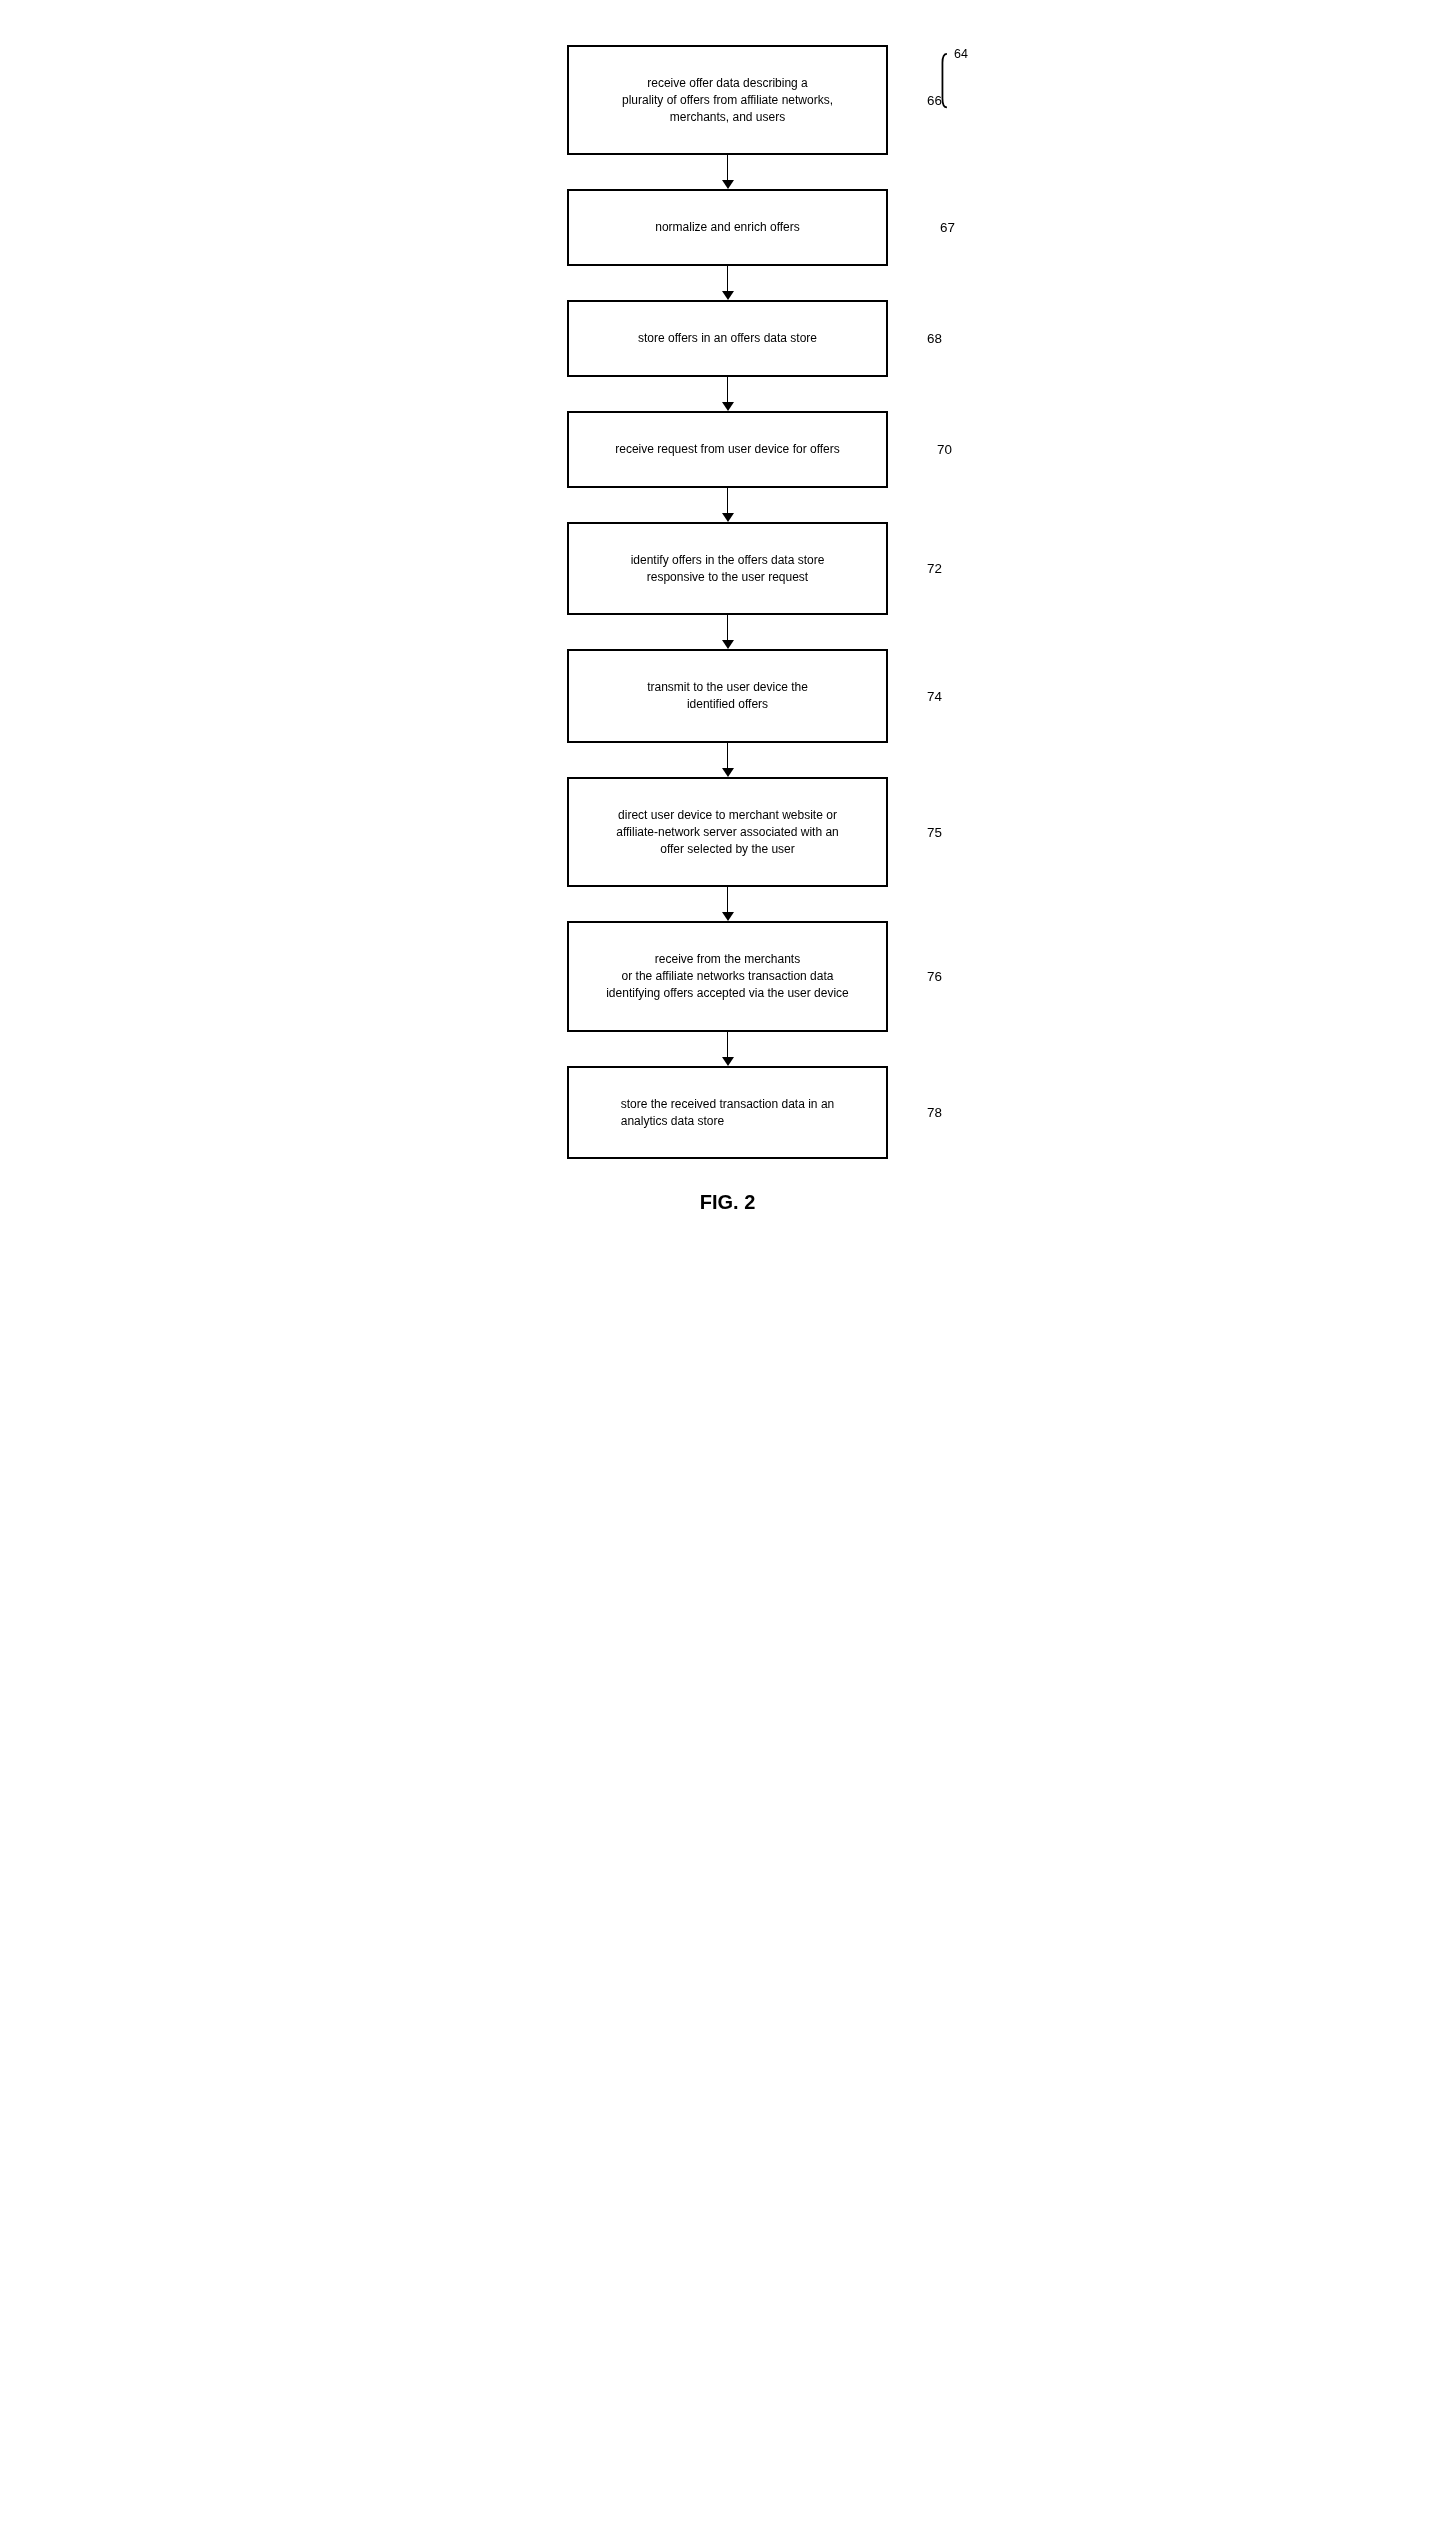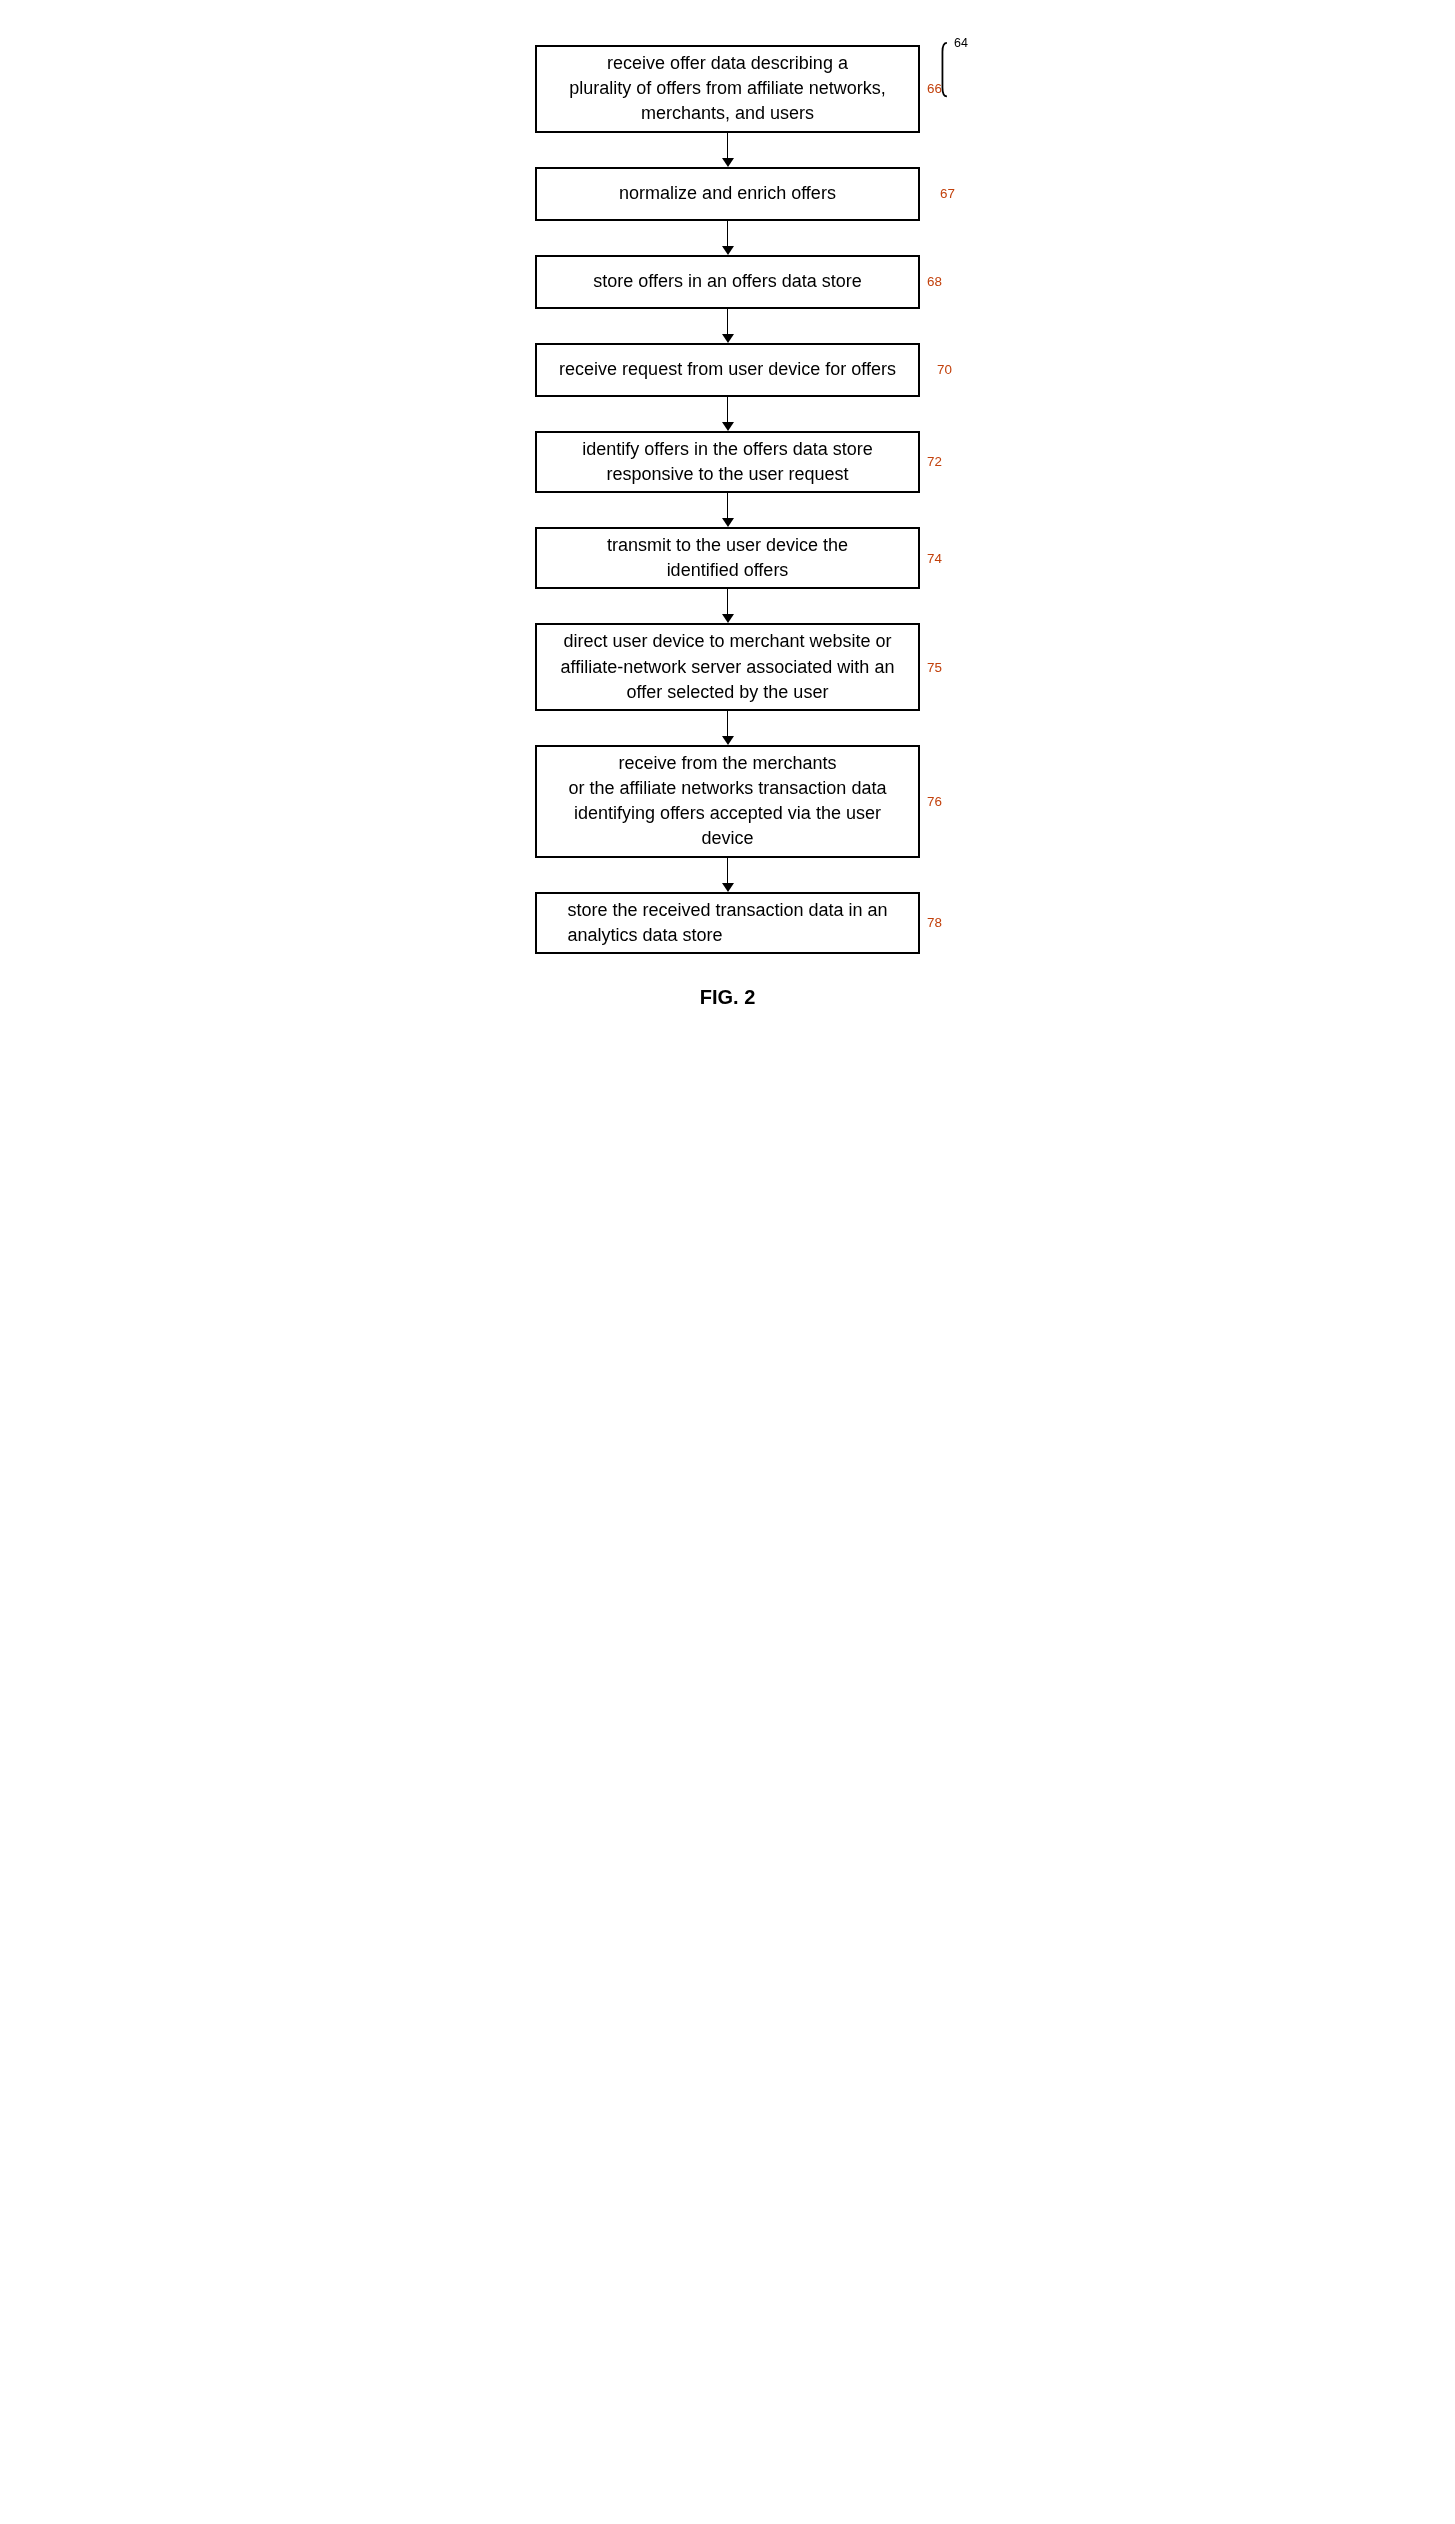--- a/index.html
+++ b/index.html
@@ -32,36 +32,36 @@
       align-items: center;
       width: 100%;
       position: relative;
       justify-content: center;
     }
 
     .box {
       border: 2.2px solid #000;
       background: #fff;
       text-align: center;
-      padding: 4px 18px;
-      font-size: 18px;
+      padding: 28px 18px;
+      font-size: 12px;
       line-height: 1.4;
       color: #000;
-      width: 385px;
+      width: 321px;
       min-height: 54px;
       display: flex;
       align-items: center;
       justify-content: center;
     }
 
     .box-label {
       position: absolute;
       right: 54px;
       font-size: 13.4px;
-      color: #c2410c;
+      color: #000000;
       white-space: nowrap;
     }
 
     .arrow-line {
       width: 1.8px;
       background: #000;
       flex: 1;
     }
 
     .arrow-head {

